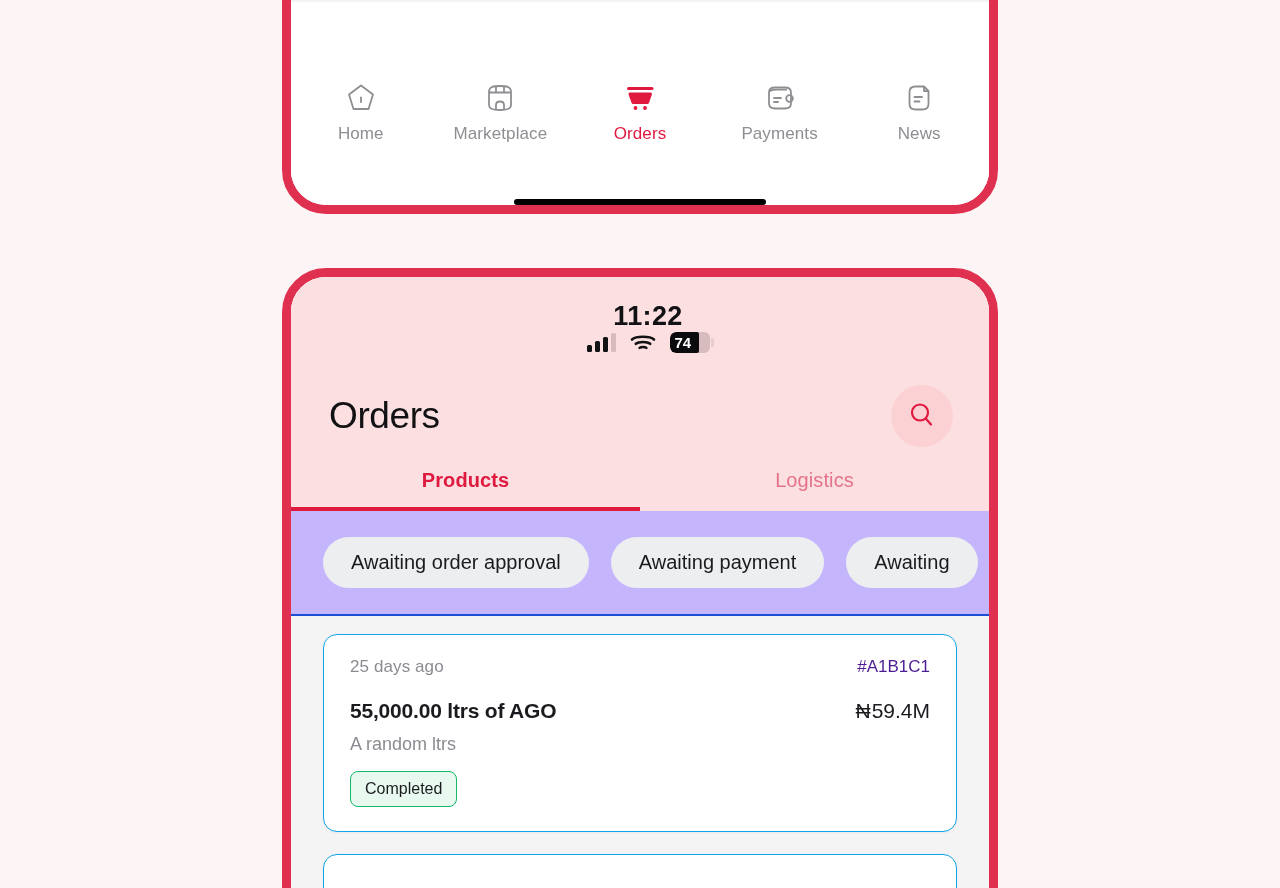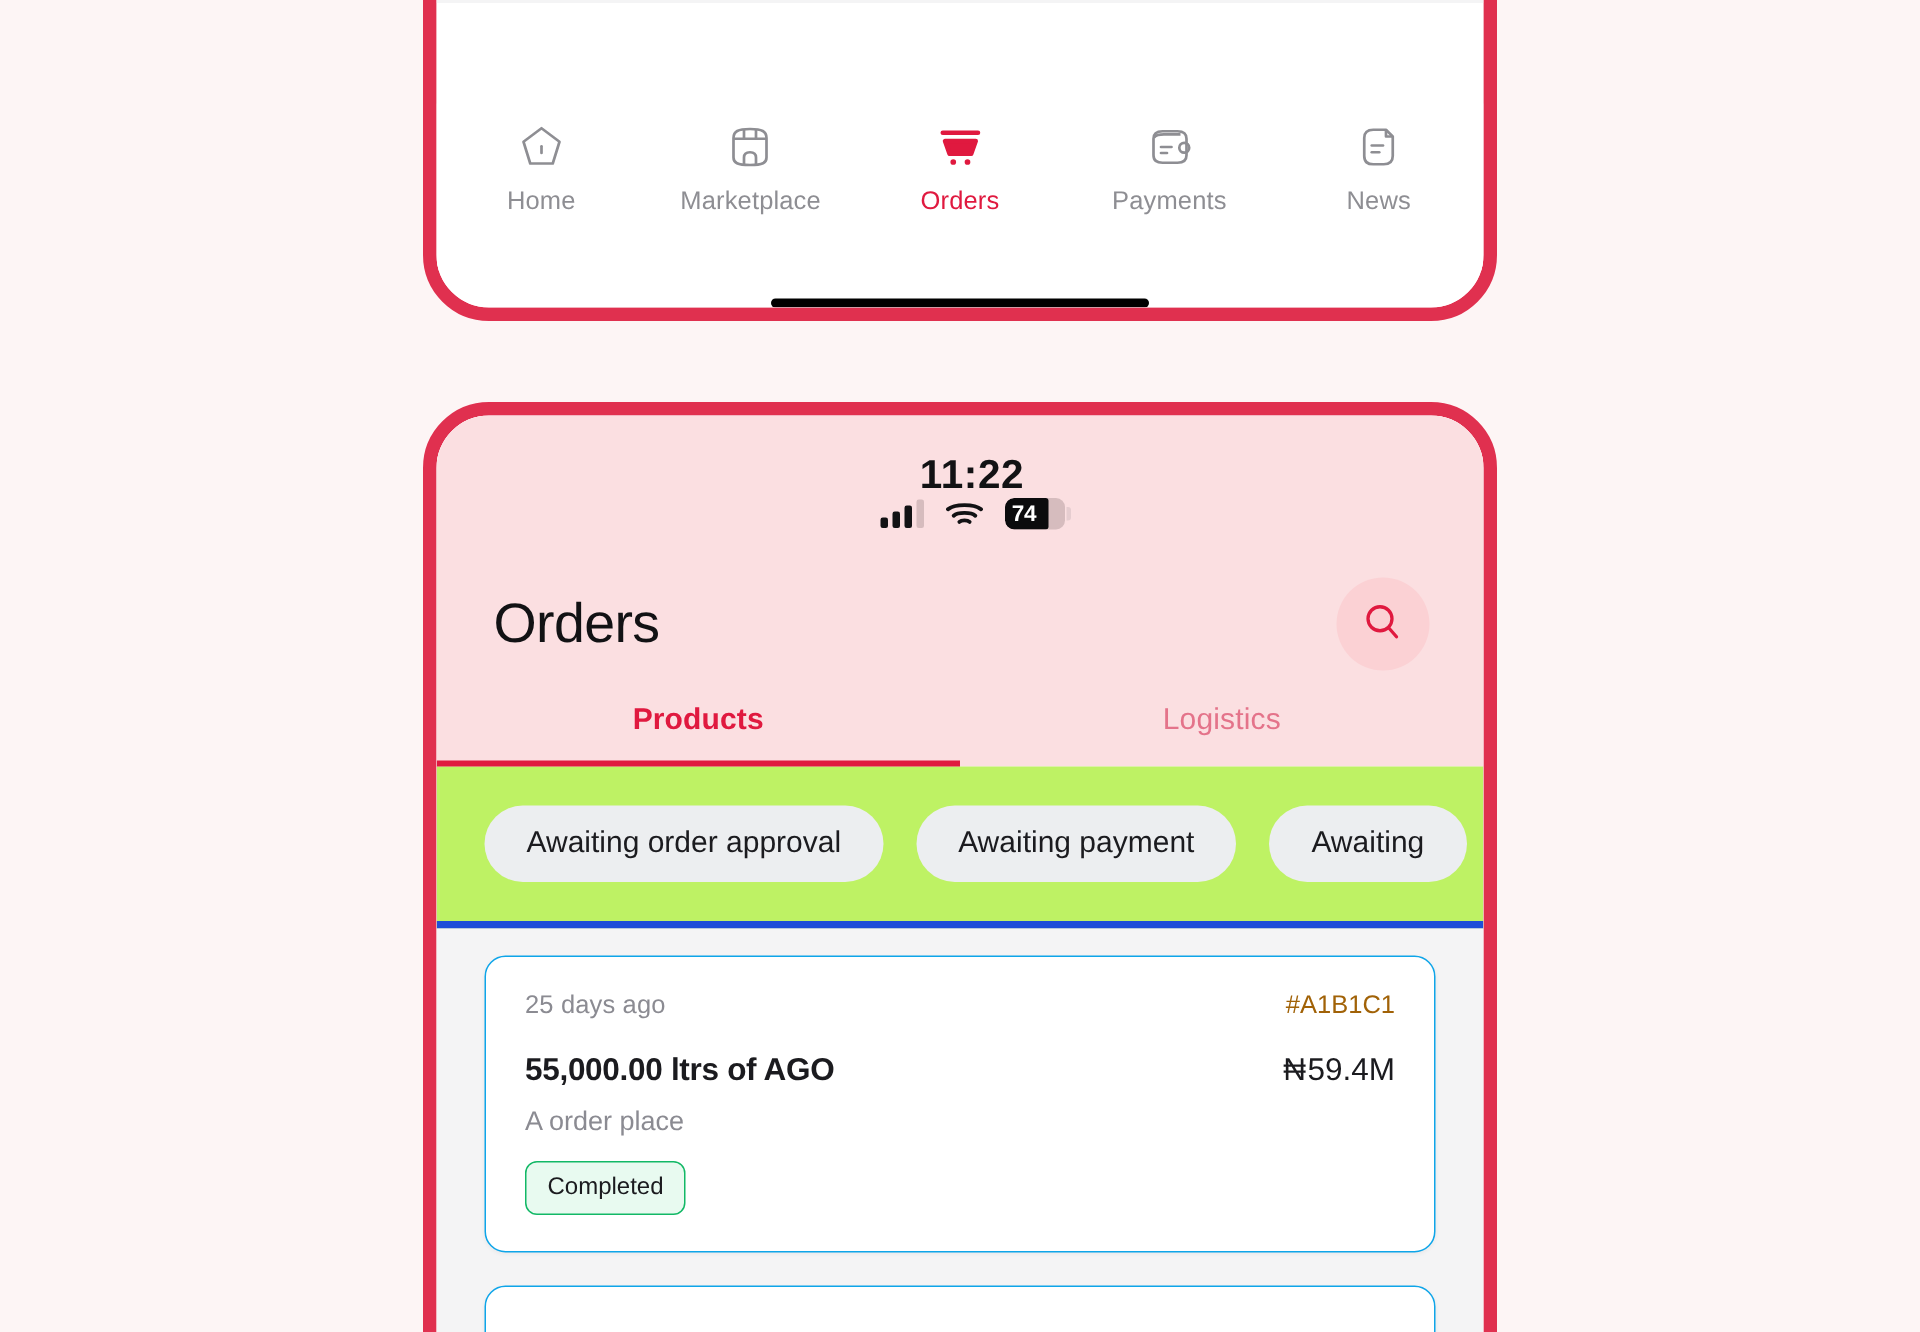--- a/index.html
+++ b/index.html
@@ -32,21 +32,21 @@
   .screen { position: relative; width: 100%; height: 100%; background: #fff; overflow: hidden; }
 
   
   .top-card-wrap {
     position: absolute; left: 0; top: 0; right: 0; height: 205px;
     background: #f4f4f5;
     padding: 0 30px;
   }
   .row { display: flex; justify-content: space-between; align-items: baseline; }
   .meta { font-size: 17px; color: #8b8b92; letter-spacing: .1px; }
-  .meta-id { font-size: 17px; color: #a16207; }
+  .meta-id { font-size: 17px; color: #4c1d95; }
   .title { font-size: 21px; font-weight: 700; color: #1b1b1f; margin-top: 22px; letter-spacing: -.2px;}
   .amount { font-size: 21px; font-weight: 400; color: #1b1b1f; margin-top: 9px; }
   .naira { letter-spacing: 1px; }
 
   
   .bottom-nav {
     position: absolute; left: 0; right: 0; top: 272px; height: 112px;
     background: #ffffff;
     display: flex; align-items: flex-start; justify-content: space-around;
     padding-top: 12px;
@@ -111,23 +111,23 @@
   .tab {
     flex: 1; text-align: center; padding: 14px 0 19px 0;
     font-size: 20px; color: #e4738a; cursor: pointer; letter-spacing: .1px;
   }
   .tab.active { color: #e0193f; font-weight: 700; }
   .tab-underline {
     position: absolute; bottom: 0; left: 0; width: 50%; height: 4px; background: #e0193f;
   }
 
   .chips-row {
-    background: #bef264; padding: 26px 0 26px 32px;
+    background: #c4b5fd; padding: 26px 0 26px 32px;
     display: flex; gap: 22px; overflow: hidden; white-space: nowrap;
-    border-bottom: 5px solid #1d4ed8;
+    border-bottom: 2px solid #1d4ed8;
   }
   .chip {
     background: #eceef0; border-radius: 26px; padding: 14px 28px;
     font-size: 20px; color: #1b1b1f; flex: 0 0 auto; cursor: pointer; border: none;
     font-family: inherit;
   }
 
   .list { background: #f4f4f5; padding: 18px 32px 0 32px; height: 100%; }
   .order-card {
     background: #ffffff; border: 1px solid #0ea5e9; border-radius: 14px;
@@ -281,21 +281,21 @@
 
         <div class="order-card">
           <div class="row">
             <span class="meta">25 days ago</span>
             <span class="meta-id">#A1B1C1</span>
           </div>
           <div class="row">
             <span class="title">55,000.00 ltrs of AGO</span>
             <span class="amount"><span class="naira">₦</span><span>59.4M</span></span>
           </div>
-          <div class="place">A order place</div>
+          <div class="place">A random ltrs</div>
           <div class="badge">Completed</div>
         </div>
 
         <div class="order-card partial"></div>
       </div>
 
     </div>
   </div>
 
 </div>

